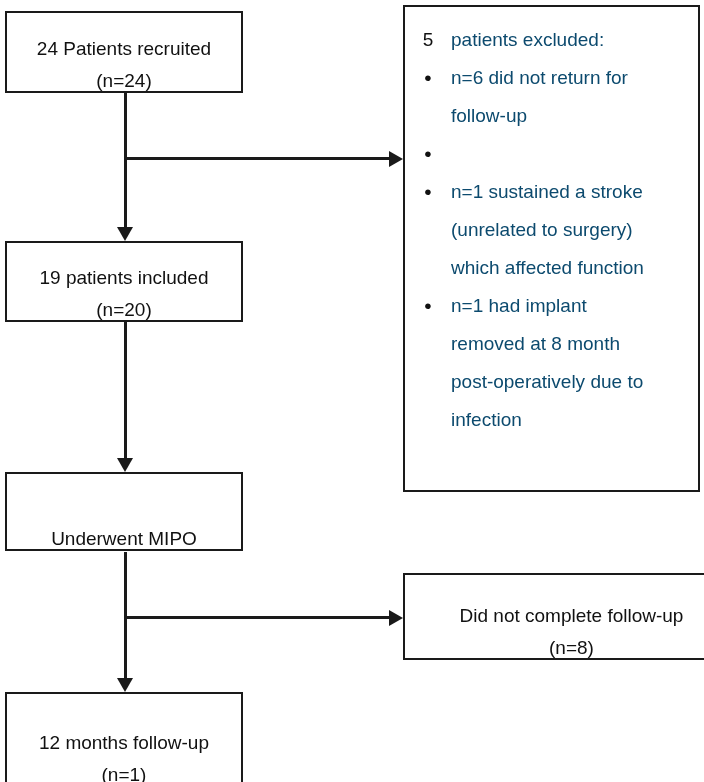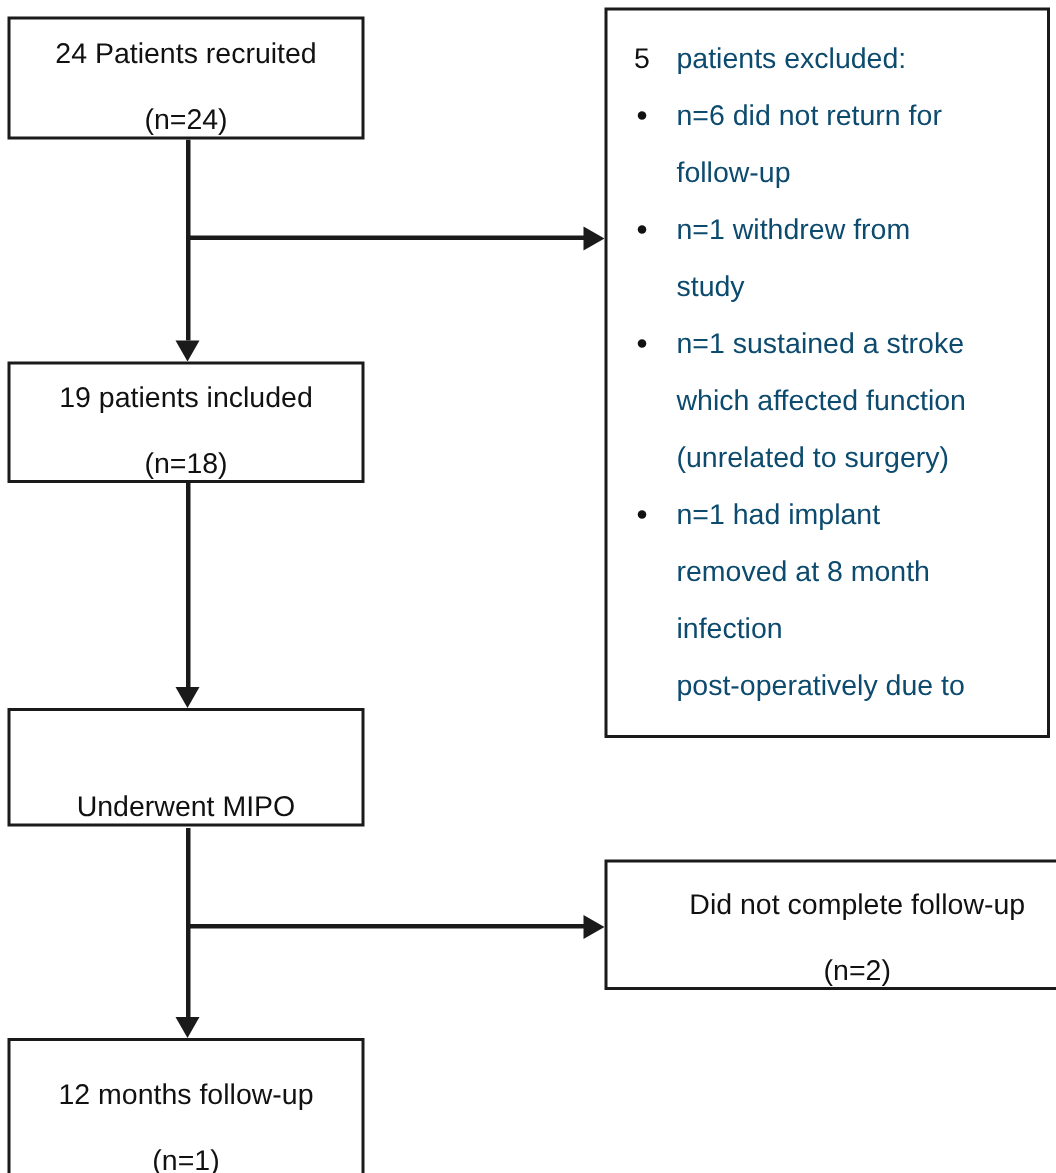--- a/index.html
+++ b/index.html
@@ -32,21 +32,21 @@
     justify-content: flex-end;
   }
   .node-line {
     font-size: 19px;
     line-height: 1.05;
     color: #111111;
     white-space: nowrap;
     text-align: center;
   }
   .node-line.second {
-    margin-top: 24px;
+    margin-top: 12px;
   }
 
   
   #box-recruited  { left: 5px;  top: 11px;  width: 238px; height: 82px; }
   #box-included   { left: 5px;  top: 241px; width: 238px; height: 81px; }
   #box-procedure  { left: 5px;  top: 472px; width: 238px; height: 79px; }
   #box-followup   { left: 5px;  top: 692px; width: 238px; height: 95px; }
 
   
   #box-excluded {
@@ -132,21 +132,21 @@
   <div class="conn conn-h" style="left:124px; top:616px; width:271px;"></div>
   <div class="arrow-right" style="left:389px; top:610px;"></div>
 
   <div class="node-box" id="box-recruited">
     <div class="node-line">24 Patients recruited</div>
     <div class="node-line second">(n=24)</div>
   </div>
 
   <div class="node-box" id="box-included">
     <div class="node-line">19 patients included</div>
-    <div class="node-line second">(n=18)</div>
+    <div class="node-line second">(n=20)</div>
   </div>
 
   <div class="node-box" id="box-procedure">
     <div class="node-line">Underwent MIPO</div>
   </div>
 
   <div class="node-box" id="box-followup">
     <div class="node-line">12 months follow-up</div>
     <div class="node-line second">(n=1)</div>
   </div>
@@ -161,45 +161,41 @@
     <div class="excl-row">
       <div class="excl-marker bullet">•</div>
       <div class="excl-text">
         <span class="wrap-line">n=6 did not return for</span>
         <span class="wrap-line">follow-up</span>
       </div>
     </div>
 
     <div class="excl-row">
       <div class="excl-marker bullet">•</div>
-      <div class="excl-text">
-        <span class="wrap-line">n=1 withdrew from</span>
-        <span class="wrap-line">study</span>
-      </div>
     </div>
 
     <div class="excl-row">
       <div class="excl-marker bullet">•</div>
       <div class="excl-text">
         <span class="wrap-line">n=1 sustained a stroke</span>
+        <span class="wrap-line">(unrelated to surgery)</span>
         <span class="wrap-line">which affected function</span>
-        <span class="wrap-line">(unrelated to surgery)</span>
       </div>
     </div>
 
     <div class="excl-row">
       <div class="excl-marker bullet">•</div>
       <div class="excl-text">
         <span class="wrap-line">n=1 had implant</span>
         <span class="wrap-line">removed at 8 month</span>
+        <span class="wrap-line">post-operatively due to</span>
         <span class="wrap-line">infection</span>
-        <span class="wrap-line">post-operatively due to</span>
       </div>
     </div>
 
   </div>
 
   <div class="node-box" id="box-lost">
     <div class="node-line">Did not complete follow-up</div>
-    <div class="node-line second">(n=2)</div>
+    <div class="node-line second">(n=8)</div>
   </div>
 
 </div>
 
 </body></html>

